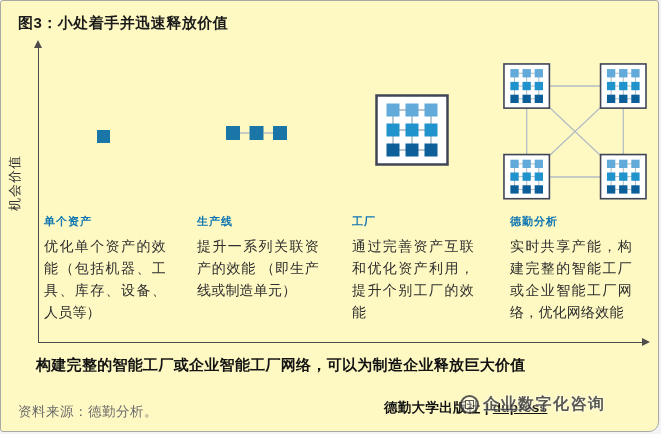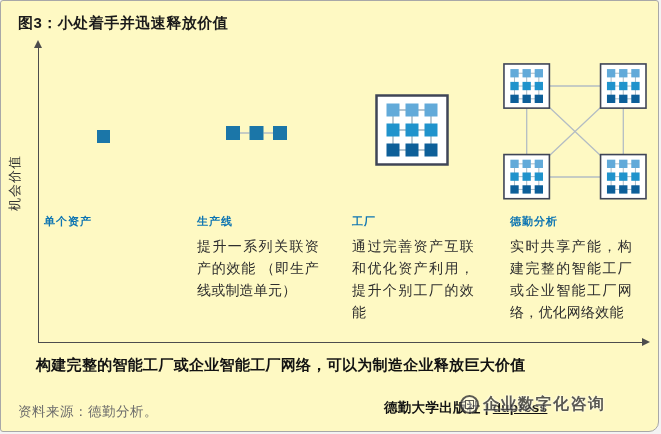--- a/index.html
+++ b/index.html
@@ -93,20 +93,21 @@
   <svg class="icon-abs" style="left:500px;top:61px" width="148" height="140" viewBox="0 0 148 140">
     <path class="conn" d="M25.7 24H122.3M25.7 115H122.3M25.7 24V115M122.3 24V115M25.7 24L122.3 115M122.3 24L25.7 115"></path>
     <use href="#factory-glyph" transform="translate(2,1) scale(0.64)"></use>
     <use href="#factory-glyph" transform="translate(98.6,1) scale(0.64)"></use>
     <use href="#factory-glyph" transform="translate(2,91.6) scale(0.64)"></use>
     <use href="#factory-glyph" transform="translate(98.6,91.6) scale(0.64)"></use>
   </svg>
 
   <div class="stage-col c1">
     <div class="stage-label">单个资产</div>
+    <div class="stage-desc">优化单个资产的效能（包括机器、工具、库存、设备、人员等）</div>
   </div>
   <div class="stage-col c3">
     <div class="stage-label">工厂</div>
     <div class="stage-desc">通过完善资产互联和优化资产利用，提升个别工厂的效能</div>
   </div>
   <div class="stage-col c2">
     <div class="stage-label">生产线</div>
     <div class="stage-desc">提升一系列关联资产的效能 （即生产线或制造单元）</div>
   </div>
   <div class="stage-col c4">

